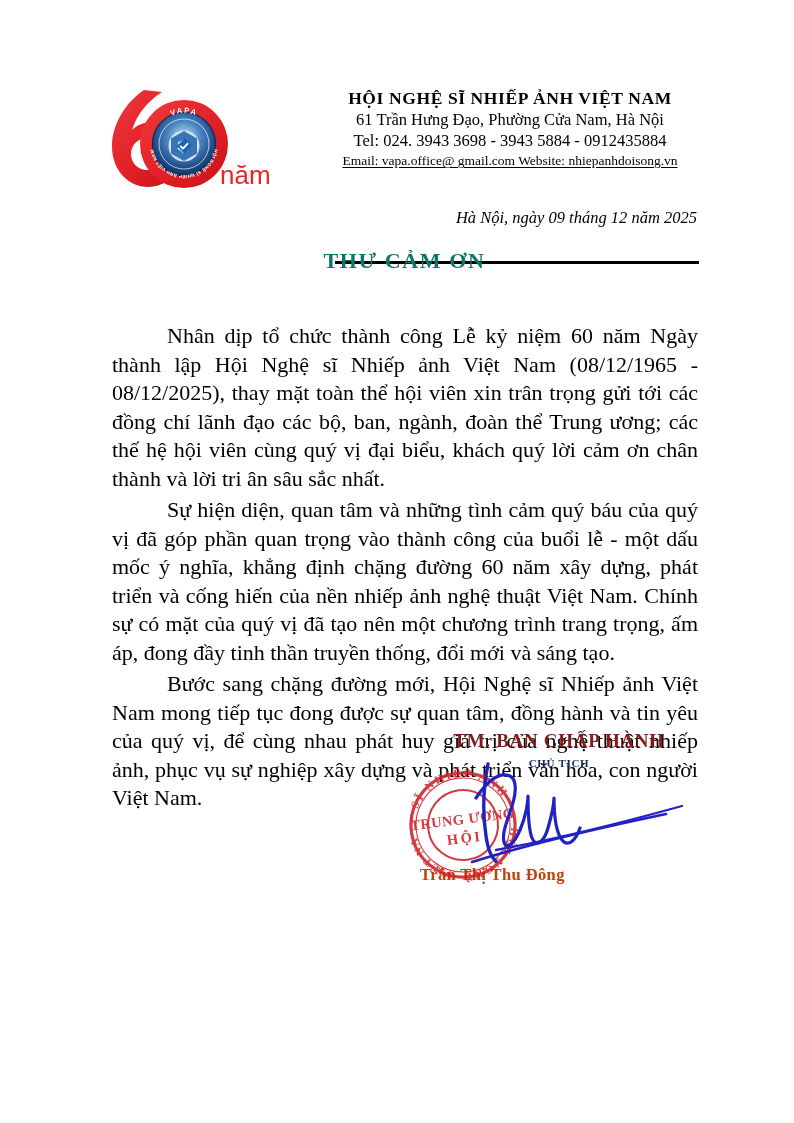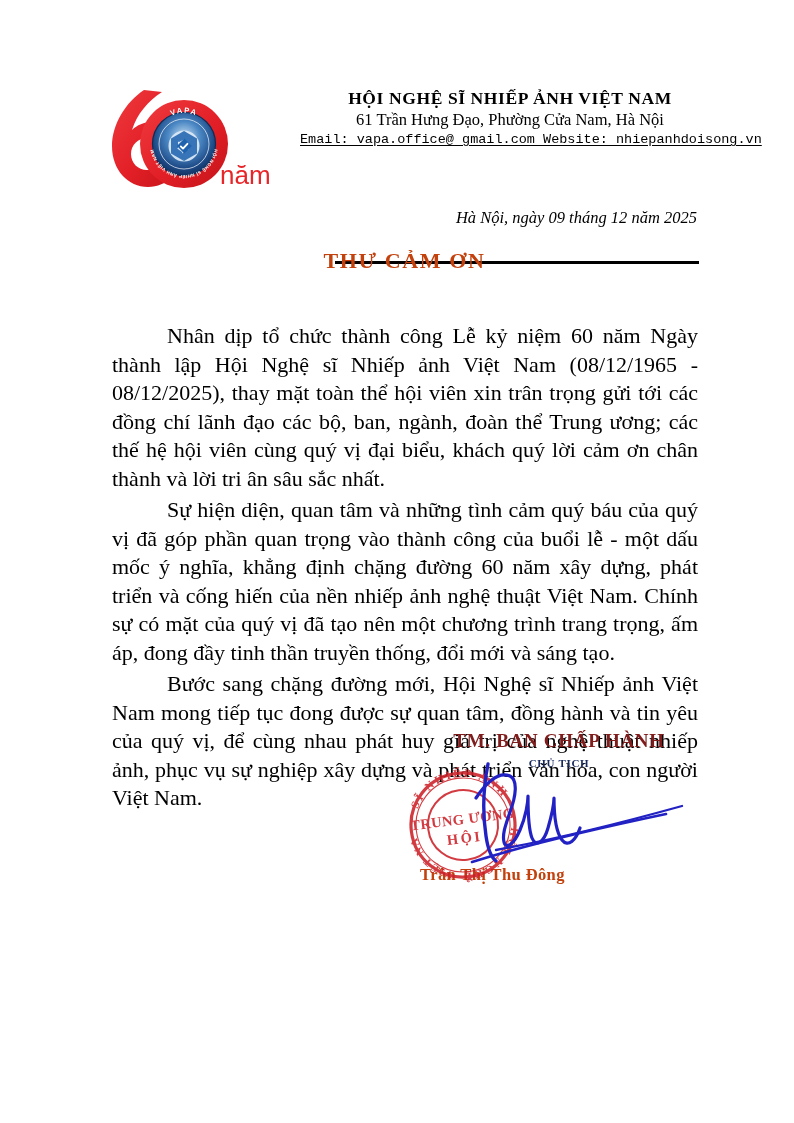--- a/index.html
+++ b/index.html
@@ -60,21 +60,20 @@
     font-size: 16.5px;
     line-height: 21px;
     white-space: nowrap;
   }
   .org-mail {
     font-size: 13.5px;
     line-height: 19px;
     white-space: nowrap;
     text-decoration: underline;
     text-underline-offset: 2px;
-    font-family: Liberation Mono, monospace;
   }
   .rule {
     position: absolute;
     left: 335px;
     top: 183px;
     width: 364px;
     height: 3px;
     background: #000000;
   }
 
@@ -92,21 +91,21 @@
   
   .doc-title {
     position: absolute;
     left: 112px;
     top: 248px;
     width: 585px;
     text-align: center;
     font-weight: bold;
     font-size: 22px;
     letter-spacing: 1.6px;
-    color: #c2410c;
+    color: #0f766e;
   }
 
   
   .body-text {
     position: absolute;
     left: 112px;
     top: 322px;
     width: 586px;
     font-size: 22px;
     line-height: 28.5px;
@@ -235,20 +234,21 @@
           </text>
         </g>
 
         <text x="124" y="100" font-family="'Liberation Sans', sans-serif" font-size="26" fill="#e8262a">năm</text>
       </svg>
     </div>
 
     <div class="org-block">
       <div class="org-name">HỘI NGHỆ SĨ NHIẾP ẢNH  VIỆT NAM</div>
       <div class="org-addr">61 Trần Hưng Đạo, Phường Cửa Nam, Hà Nội</div>
+      <div class="org-tel">Tel: 024. 3943 3698 - 3943 5884 - 0912435884</div>
       <div class="org-mail">Email: vapa.office@ gmail.com  Website: nhiepanhdoisong.vn</div>
     </div>
 
     <div class="rule"></div>
   </div>
 
   <div class="date-line">Hà Nội, ngày 09 tháng 12 năm 2025</div>
 
   <div class="doc-title">THƯ CẢM ƠN</div>
 

